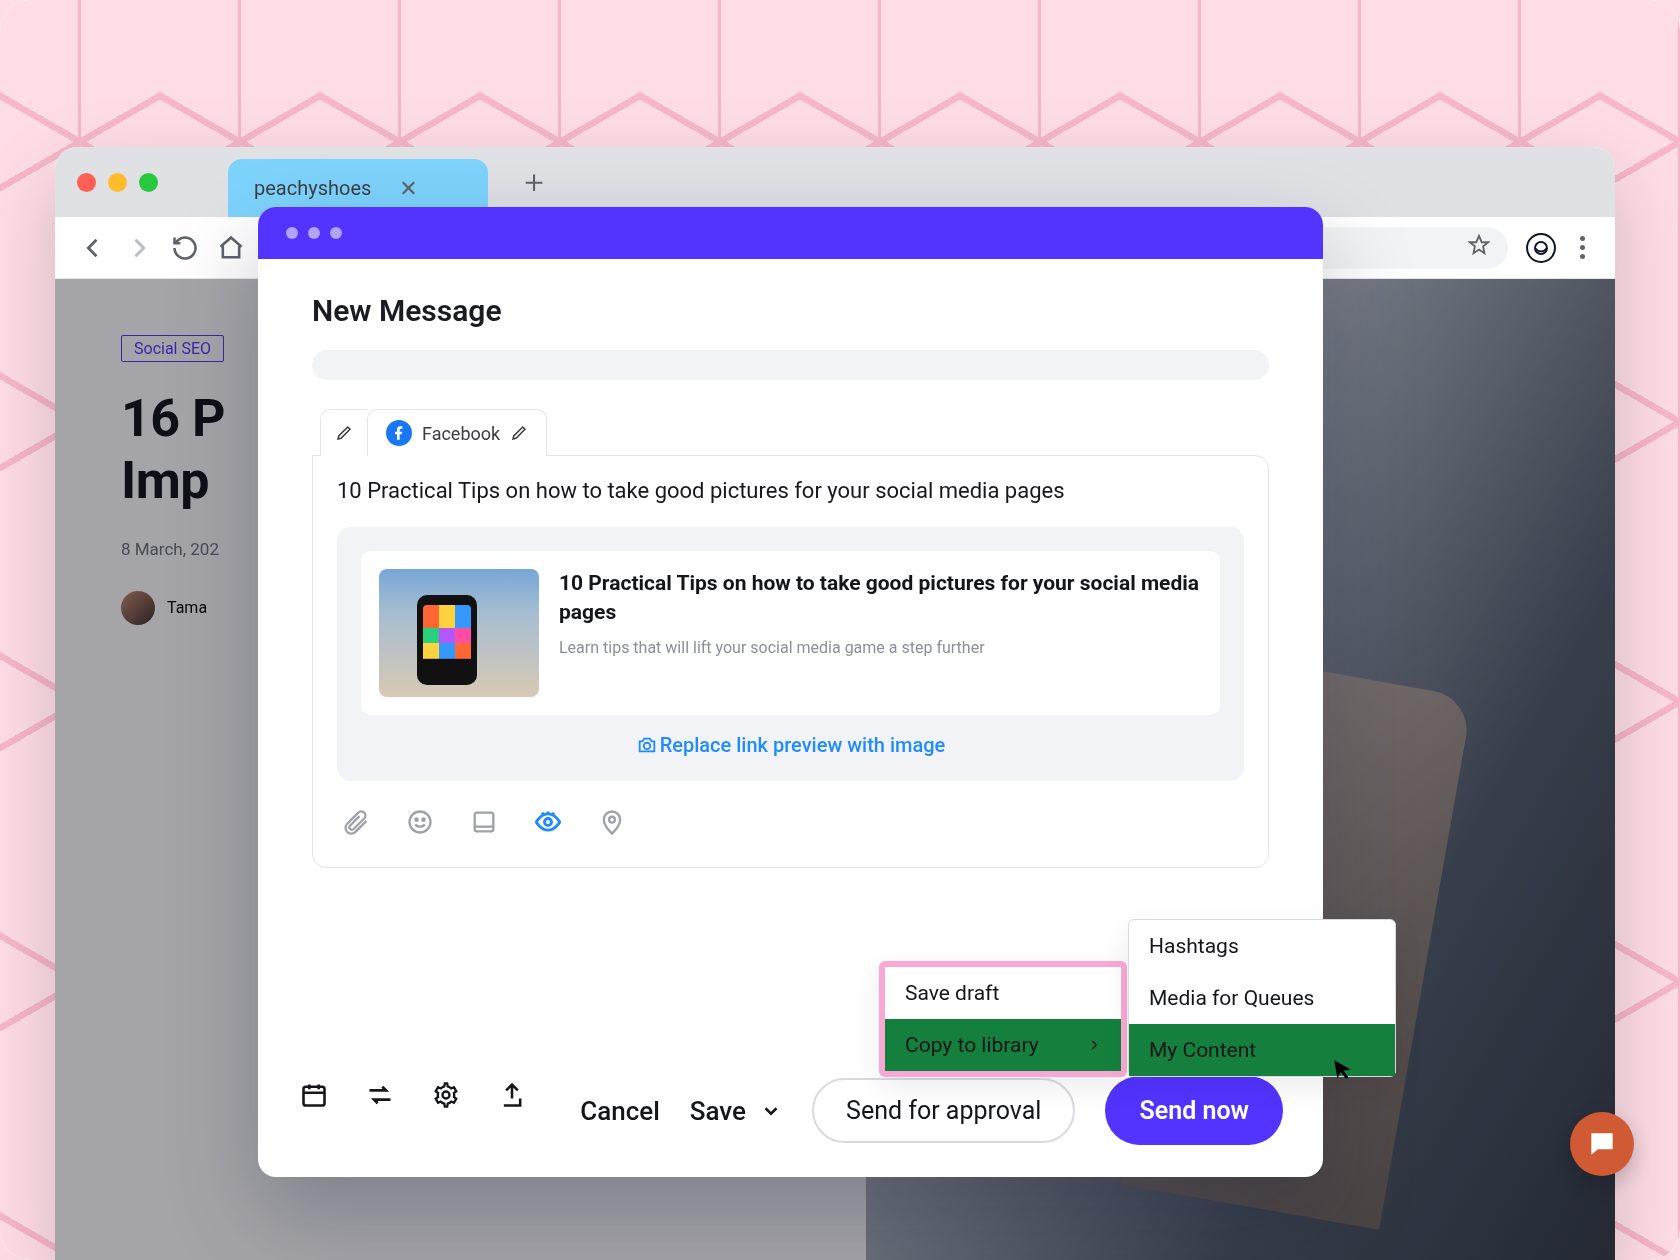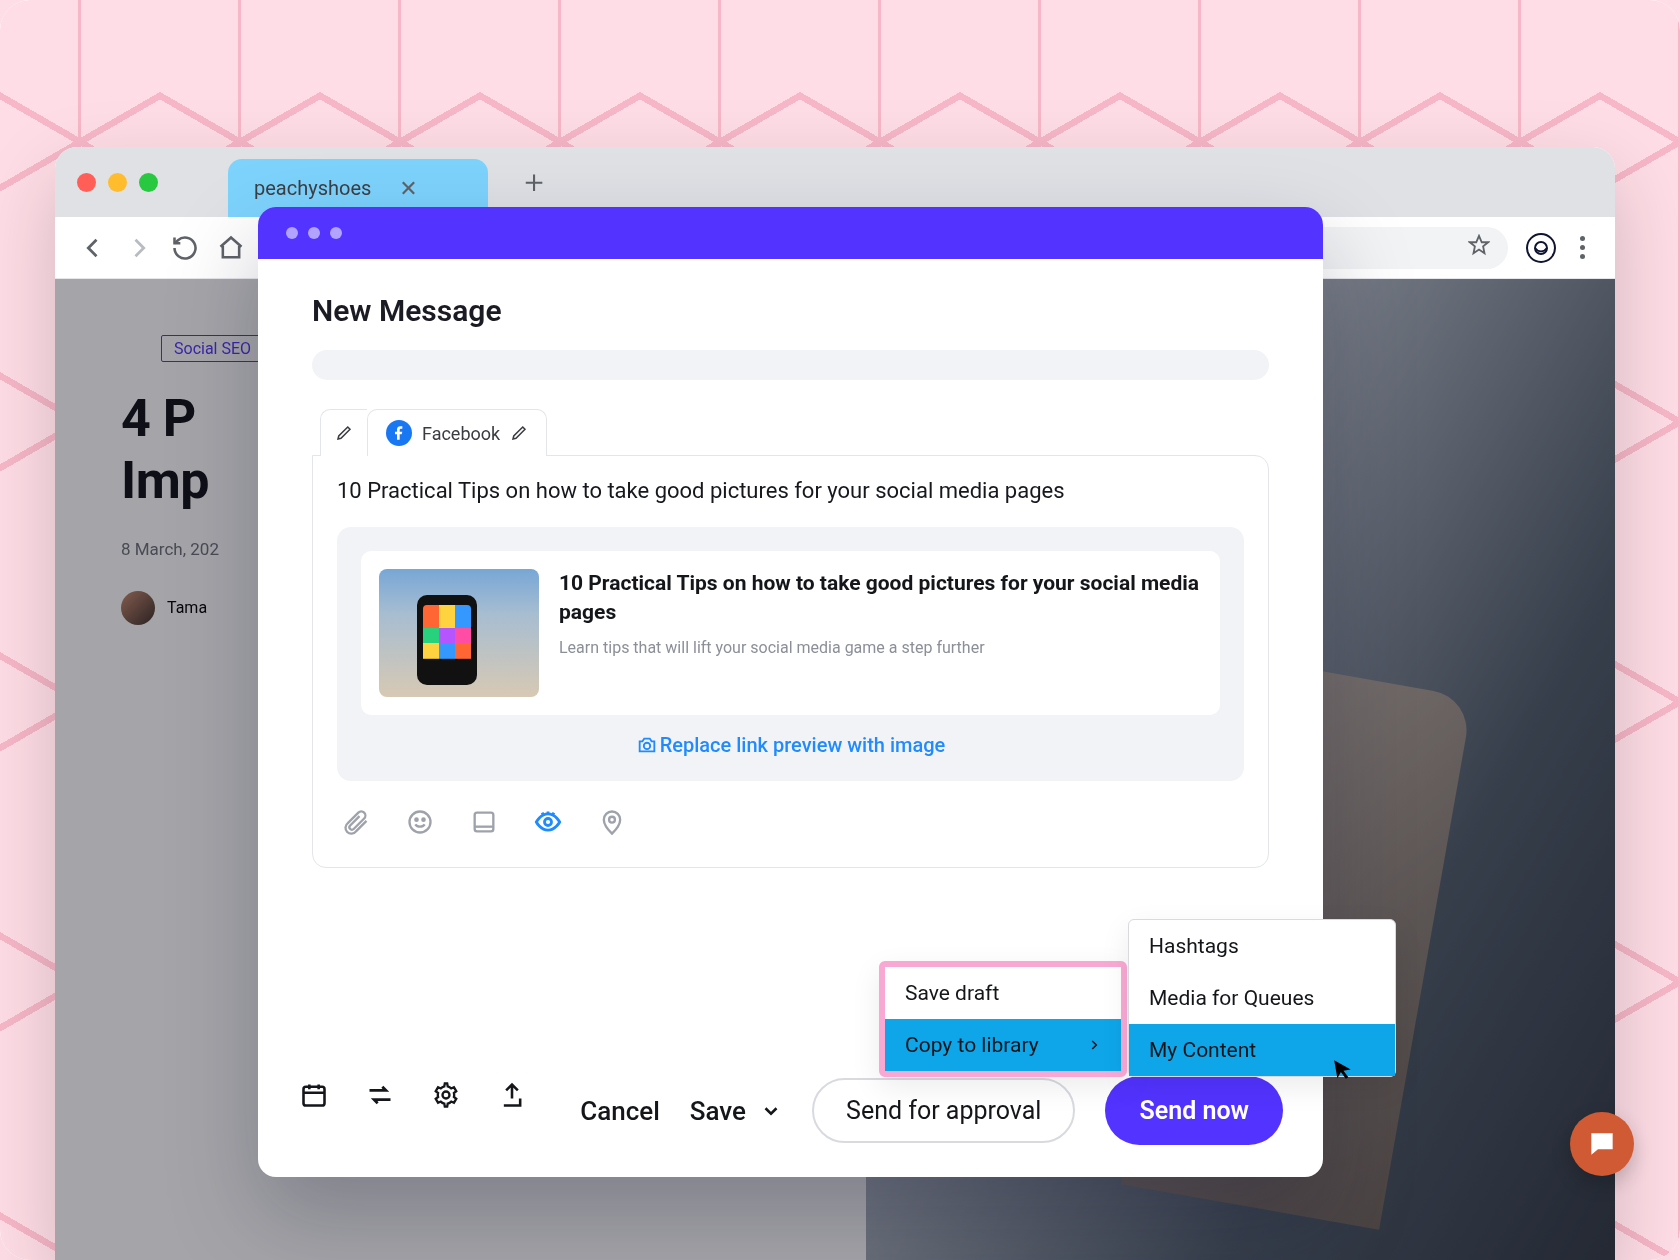--- a/index.html
+++ b/index.html
@@ -73,21 +73,21 @@
     .ext-badge svg { width:18px; height:18px; }
     .kebab { display:flex; flex-direction:column; gap:4px; padding: 0 6px; }
     .kebab span { width:5px; height:5px; background:#5f6368; border-radius:50%; }
 
     
     .page-content { position: relative; height: calc(100% - 132px); }
     .page-dim { position:absolute; inset:0; display:flex; }
     .article-col { width: 52%; padding: 56px 44px 0 66px; }
     .pill {
       display:inline-block; border:1.5px solid #5233ff; color:#5233ff;
-      padding: 3px 12px; font-size:16px; border-radius:2px; margin-bottom: 26px; margin-left: 40px;
+      padding: 3px 12px; font-size:16px; border-radius:2px; margin-bottom: 26px;
     }
     .article-title { font-size: 52px; font-weight:700; color:#0d0d16; line-height:1.2; letter-spacing:-0.5px; }
     .article-meta { margin-top: 26px; color:#6b6e76; font-size:17px; }
     .author-row { margin-top: 32px; display:flex; align-items:center; gap:12px; }
     .avatar-sm { width:34px; height:34px; border-radius:50%; background: linear-gradient(135deg,#c98b6e,#3a2b26); }
     .hero-col { flex:1; background: linear-gradient(120deg,#93a2b3 0%, #b6bec8 35%, #4e5b69 70%, #2f3742 100%); position:relative; }
     .hero-col::after{
       content:""; position:absolute; left:40%; top:40%; width:35%; height:55%;
       background:linear-gradient(160deg,#d3b9a2,#8a6f5a); border-radius: 10px 40px 0 0;
       transform: rotate(10deg); opacity:0.6;
@@ -193,21 +193,21 @@
     
     .save-menu {
       position:absolute; left: 621px; bottom: 100px; width: 248px;
       background:#fff; border:6px solid #f9a8d4; border-radius:6px;
       box-shadow: 0 10px 30px rgba(0,0,0,0.08);
       z-index: 8;
     }
     .menu-item {
       padding: 14px 20px; font-size:21px; color:#14161a; display:flex; align-items:center; justify-content:space-between;
     }
-    .menu-item.hover { background:#0ea5e9; }
+    .menu-item.hover { background:#15803d; }
     .menu-chev { font-size:18px; color:#14161a; }
 
     .sub-menu {
       position:absolute; left: 870px; bottom: 100px; width: 268px;
       background:#fff; border:1px solid #d8dae0; border-radius:6px;
       box-shadow: 0 10px 30px rgba(0,0,0,0.08);
       z-index: 9;
     }
     .sub-menu .menu-item:last-child { position:relative; }
     .cursor {
@@ -296,21 +296,21 @@
         <span></span>
         <span></span>
     </div>
   </div>
 
   <div class="page-content">
     <div class="page-dim" data-interactable="false">
       <div class="article-col">
         <span class="pill" data-interactable="true">Social SEO</span>
         <h1 class="article-title" data-interactable="false">
-          <span>4 P</span><br>
+          <span>16 P</span><br>
           <span>Imp</span>
         </h1>
         <div class="article-meta" data-interactable="false">8 March, 202</div>
         <div class="author-row">
           <div class="avatar-sm" data-interactable="false"></div>
           <span data-interactable="false">Tama</span>
         </div>
       </div>
       <div class="hero-col" data-interactable="false"></div>
     </div>

